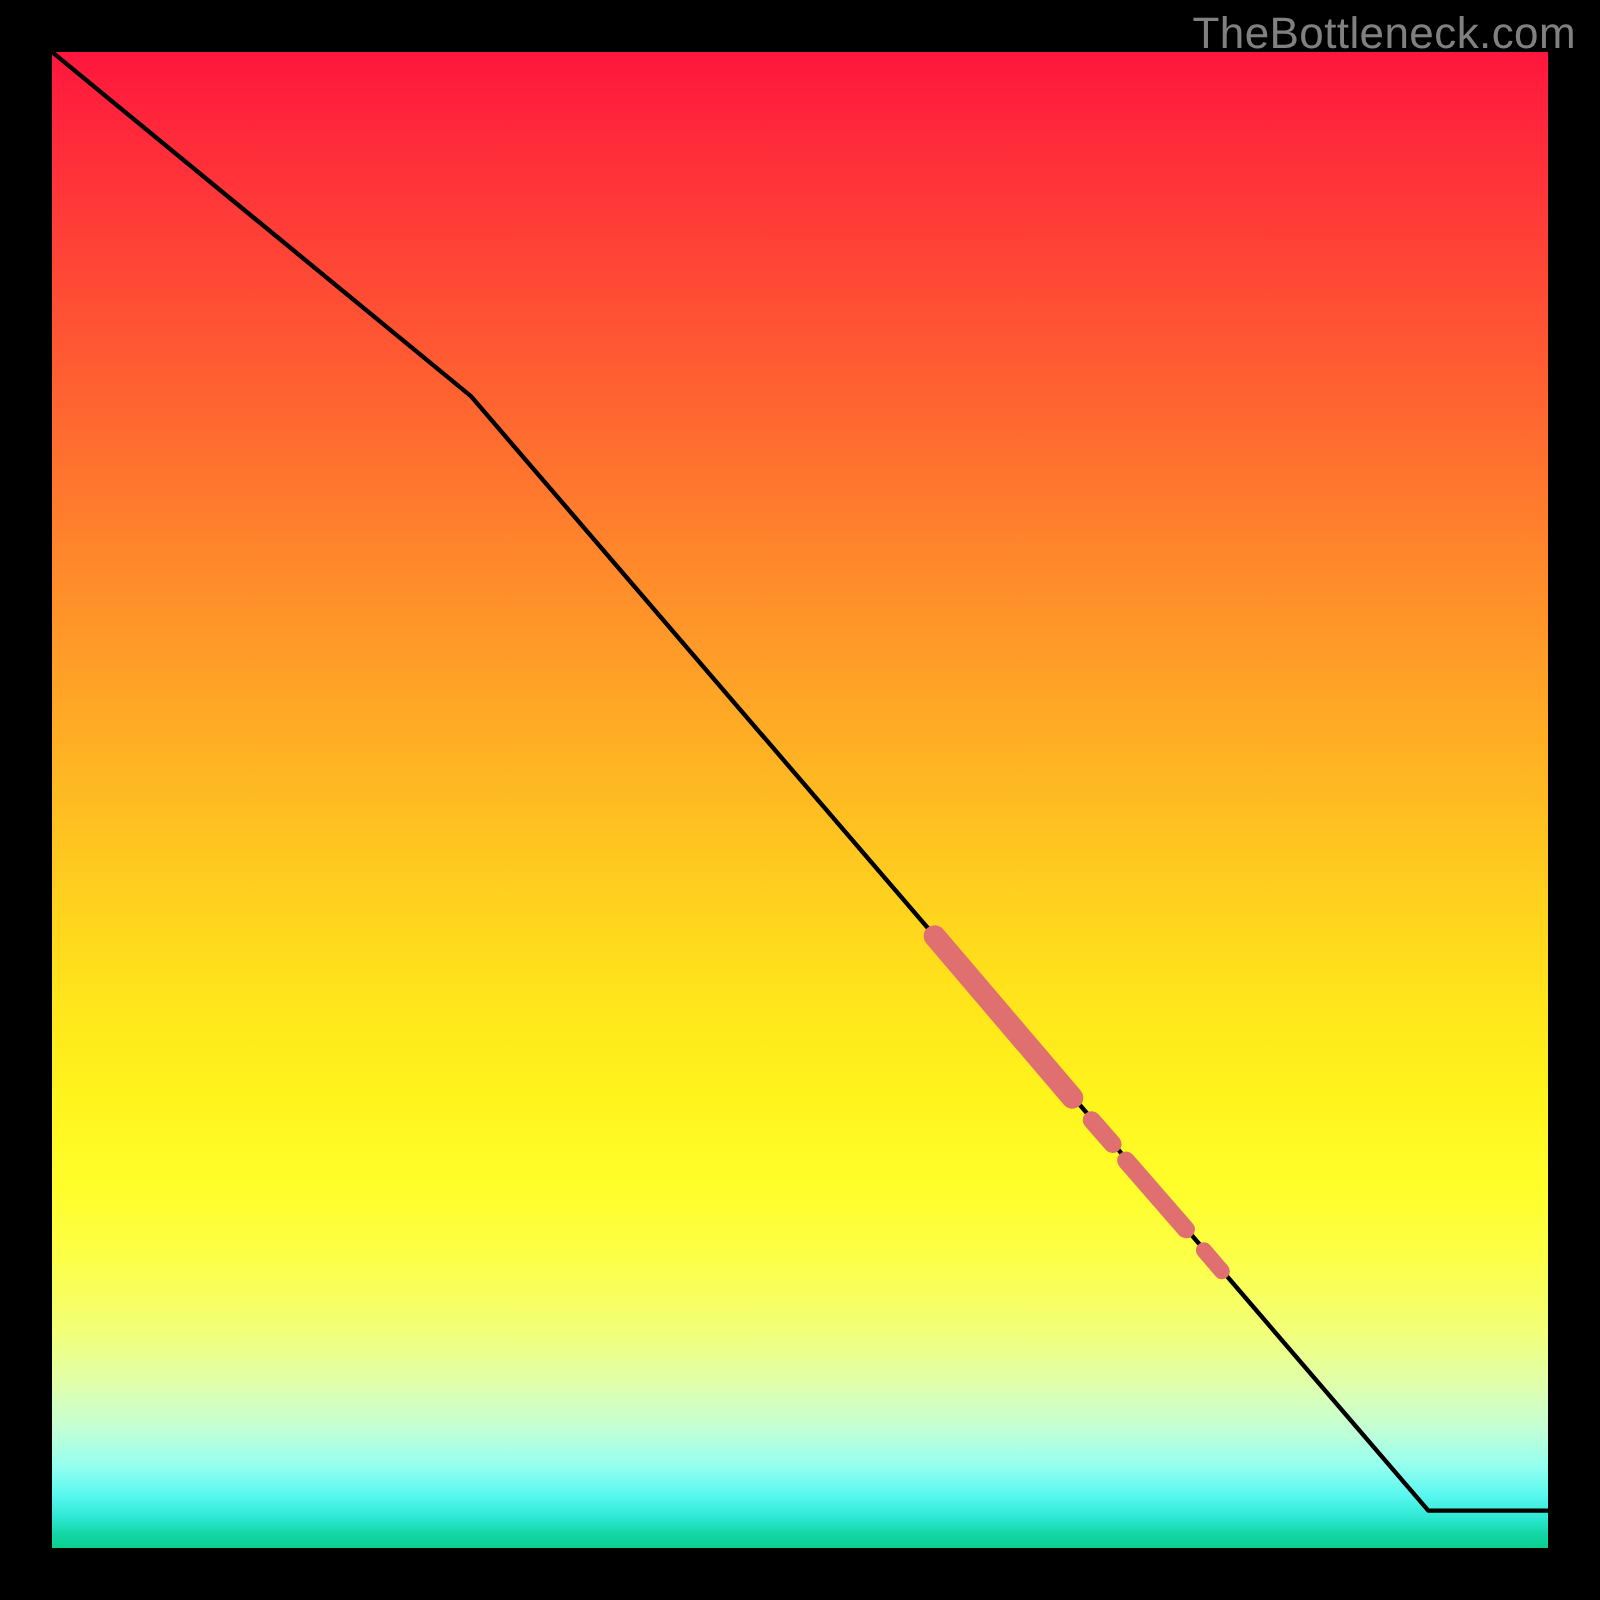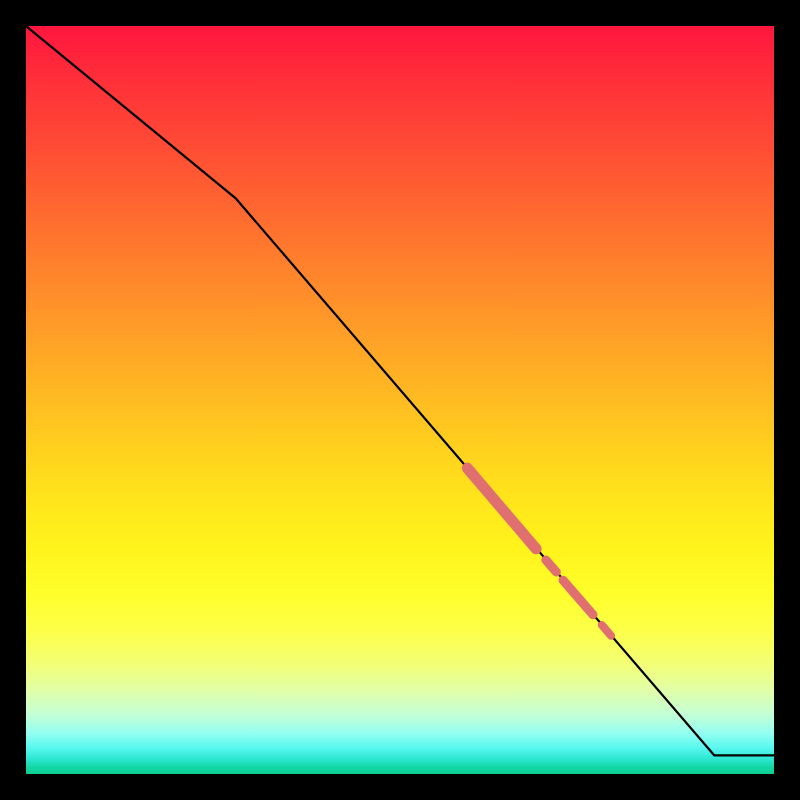--- a/index.html
+++ b/index.html
@@ -77,13 +77,14 @@
     <div class="gradient"></div>
     <svg class="line-layer" id="svg-layer" viewBox="0 0 748 748" preserveAspectRatio="none">
         <path d="M0.00 0.00 L209.44 172.04 L688.16 729.30 L748.00 729.30 " fill="none" stroke="#000000" stroke-width="2.2" stroke-linejoin="round"></path>
         <line x1="441.32" y1="442.07" x2="510.14" y2="522.85" stroke="#e06f6f" stroke-width="11" stroke-linecap="round"></line>
         <line x1="519.86" y1="534.07" x2="530.33" y2="546.04" stroke="#e06f6f" stroke-width="9" stroke-linecap="round"></line>
         <line x1="537.06" y1="554.27" x2="566.98" y2="588.68" stroke="#e06f6f" stroke-width="9" stroke-linecap="round"></line>
         <line x1="575.96" y1="599.15" x2="584.94" y2="609.62" stroke="#e06f6f" stroke-width="8" stroke-linecap="round"></line>
       </svg>
   </div>
 
+  <div class="watermark">TheBottleneck.com</div>
 </div>
 
 </body></html>

